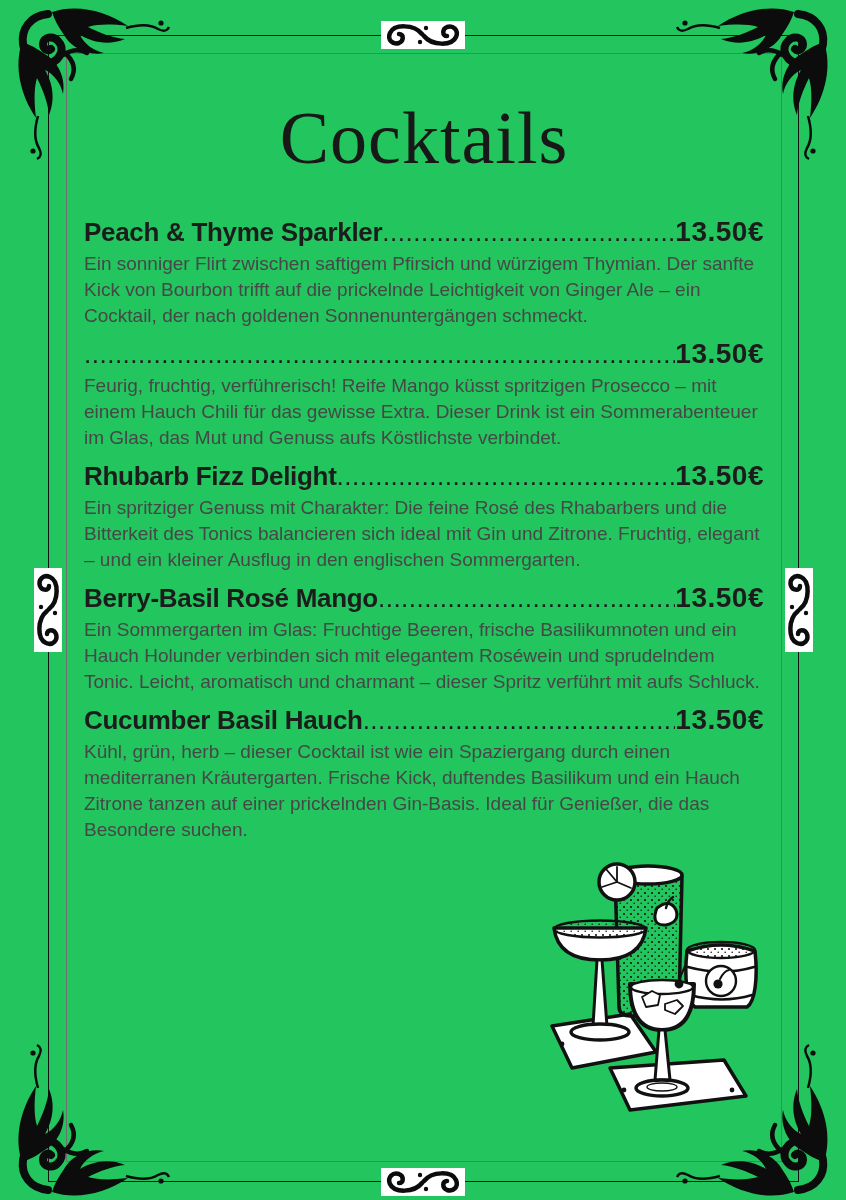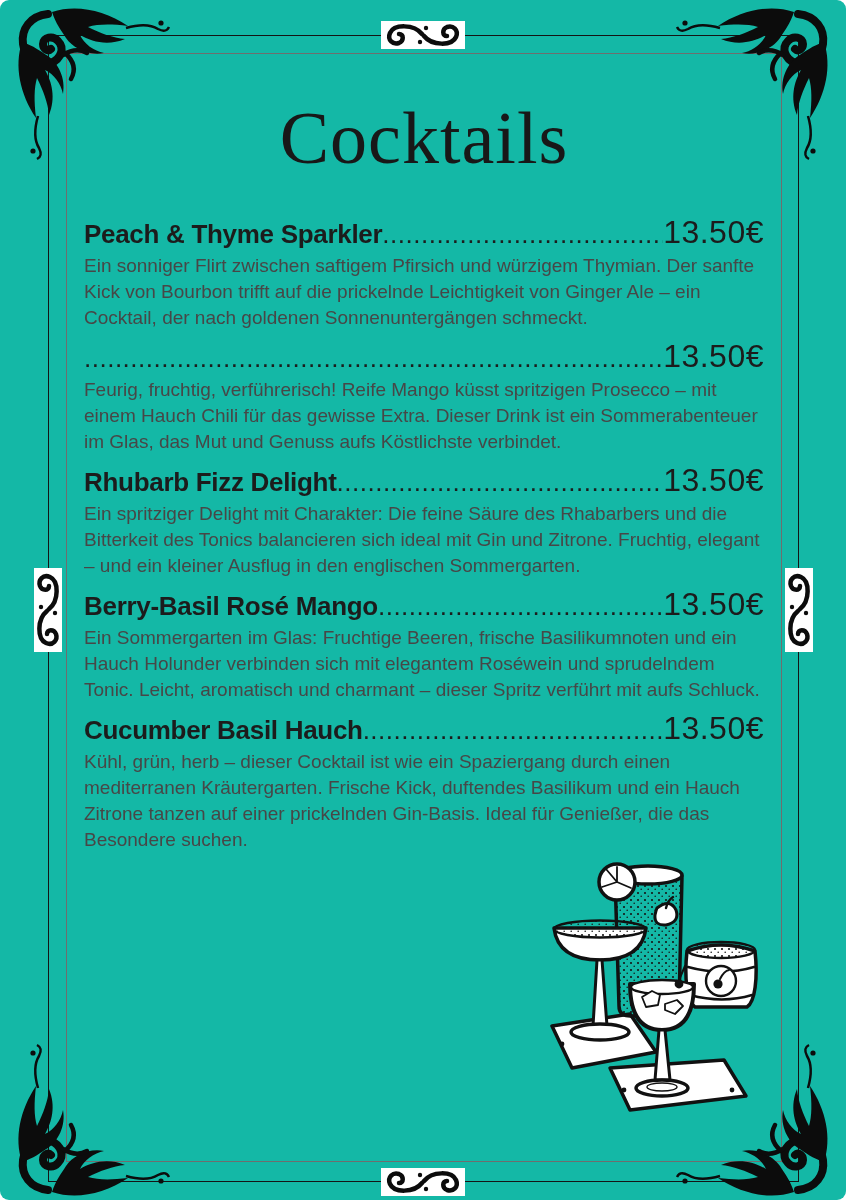--- a/index.html
+++ b/index.html
@@ -1,17 +1,17 @@
 <!DOCTYPE html>
 <html lang="de"><head>
 <meta charset="utf-8">
 <style>
   html,body{margin:0;padding:0;}
   body{background:#ffffff;width:846px;height:1200px;font-family:"Liberation Sans",sans-serif;}
-  .page{position:relative;width:846px;height:1200px;background:#14b8a6;overflow:hidden;border-radius:9px;}
+  .page{position:relative;width:846px;height:1200px;background:#22c55e;overflow:hidden;}
 
   
   .frame-outer{position:absolute;left:48px;top:35px;width:751px;height:1147px;border:1.5px solid #141414;box-sizing:border-box;}
   .frame-inner{position:absolute;left:66px;top:53px;width:716px;height:1109px;border:1px solid #6e6e6e;box-sizing:border-box;}
 
   .corner{position:absolute;width:160px;height:170px;}
   .corner.tl{left:12px;top:2px;}
   .corner.tr{right:12px;top:2px;transform:scaleX(-1);}
   .corner.bl{left:12px;bottom:-2px;transform:scaleY(-1);}
   .corner.br{right:12px;bottom:-2px;transform:scale(-1,-1);}
@@ -22,21 +22,21 @@
   .scroll-orn.left{left:6px;top:596px;transform:rotate(90deg);}
   .scroll-orn.right{left:757px;top:596px;transform:rotate(90deg);}
 
   
   .content{position:absolute;left:84px;top:98px;width:680px;}
   .menu-title{font-family:"Liberation Serif",serif;font-weight:400;font-size:74px;line-height:81px;color:#181818;text-align:center;margin:0 0 36px 0;letter-spacing:1px;}
   .menu-item{margin:0 0 8px 0;}
   .item-head{display:flex;align-items:baseline;line-height:34px;}
   .item-name{font-weight:700;font-size:26px;color:#1c1c1c;letter-spacing:-0.3px;white-space:nowrap;}
   .dots{flex:1;min-width:0;overflow:hidden;white-space:nowrap;font-size:26px;font-weight:400;color:#1c1c1c;letter-spacing:0.5px;}
-  .item-price{font-weight:400;font-size:32px;color:#1c1c1c;white-space:nowrap;letter-spacing:0.5px;}
+  .item-price{font-weight:700;font-size:28px;color:#1c1c1c;white-space:nowrap;letter-spacing:0.5px;}
   .item-desc{margin:2px 0 0 0;font-size:19px;line-height:26px;color:#474747;}
 
   .art{position:absolute;left:538px;top:856px;width:256px;height:266px;}
 </style>
 </head>
 <body>
 
 <div class="page">
 
   <div class="frame-outer"></div>
@@ -144,21 +144,21 @@
       </div>
       <p class="item-desc">Feurig, fruchtig, verführerisch! Reife Mango küsst spritzigen Prosecco – mit einem Hauch Chili für das gewisse Extra. Dieser Drink ist ein Sommerabenteuer im Glas, das Mut und Genuss aufs Köstlichste verbindet.</p>
     </section>
 
     <section class="menu-item">
       <div class="item-head">
         <span class="item-name">Rhubarb Fizz Delight</span>
         <span class="dots">........................................................................................................................</span>
         <span class="item-price">13.50€</span>
       </div>
-      <p class="item-desc">Ein spritziger Delight mit Charakter: Die feine Säure des Rhabarbers und die Bitterkeit des Tonics balancieren sich ideal mit Gin und Zitrone. Fruchtig, elegant – und ein kleiner Ausflug in den englischen Sommergarten.</p>
+      <p class="item-desc">Ein spritziger Genuss mit Charakter: Die feine Rosé des Rhabarbers und die Bitterkeit des Tonics balancieren sich ideal mit Gin und Zitrone. Fruchtig, elegant – und ein kleiner Ausflug in den englischen Sommergarten.</p>
     </section>
 
     <section class="menu-item">
       <div class="item-head">
         <span class="item-name">Berry-Basil Rosé Mango</span>
         <span class="dots">........................................................................................................................</span>
         <span class="item-price">13.50€</span>
       </div>
       <p class="item-desc">Ein Sommergarten im Glas: Fruchtige Beeren, frische Basilikumnoten und ein Hauch Holunder verbinden sich mit elegantem Roséwein und sprudelndem Tonic. Leicht, aromatisch und charmant – dieser Spritz verführt mit aufs Schluck.</p>
     </section>

